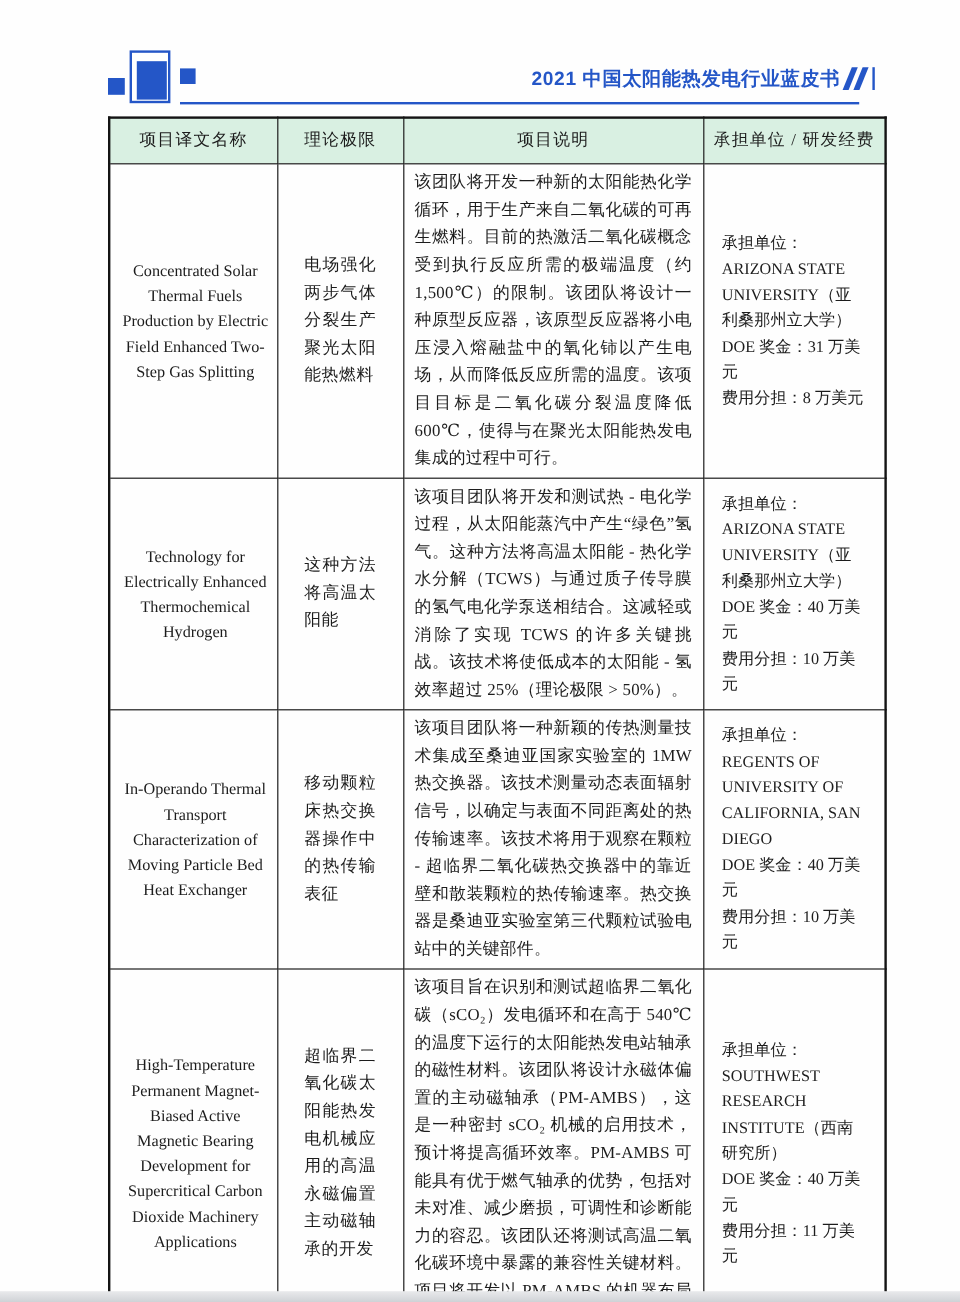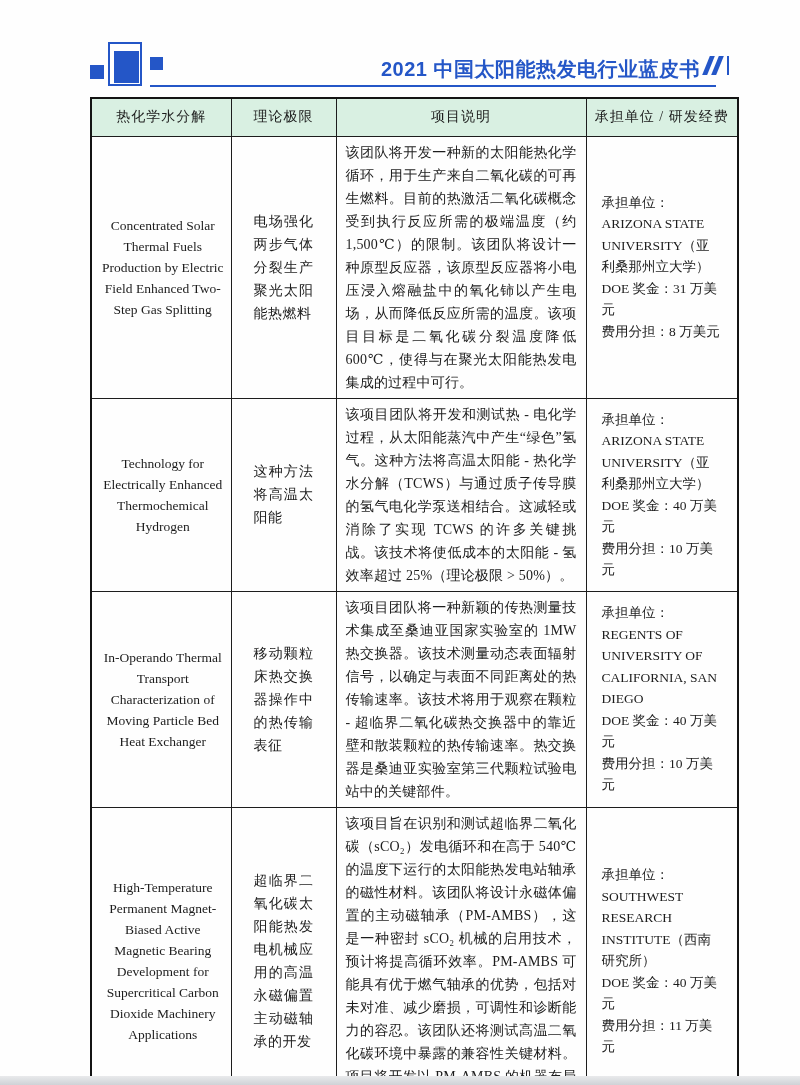--- a/index.html
+++ b/index.html
@@ -18,21 +18,21 @@
   .header { position: absolute; left: 0; top: 0; width: 100%; height: 96px; }
   .logo { position: absolute; left: 90px; top: 42px; width: 80px; height: 46px; }
   .lg-sq-sm-left { position: absolute; left: 0; top: 23px; width: 14px; height: 14px; background: var(--accent); }
   .lg-sq-outline { position: absolute; left: 18px; top: 0; width: 34px; height: 44px; border: 2px solid var(--accent); background: #fff; }
   .lg-sq-fill { position: absolute; left: 4px; top: 7px; width: 25px; height: 32px; background: var(--accent); }
   .lg-sq-sm-right { position: absolute; left: 60px; top: 15px; width: 13px; height: 13px; background: var(--accent); }
   .header-rule { position: absolute; left: 150px; top: 85px; width: 566px; height: 2px; background: var(--accent); }
   .header-title {
     position: absolute; right: 100px; top: 56px;
     font-family: "Liberation Sans", "DejaVu Sans", sans-serif;
-    font-weight: bold; font-size: 20px; color: var(--accent); letter-spacing: 0.5px;
+    font-weight: bold; font-size: 16px; color: var(--accent); letter-spacing: 0.5px;
   }
   .header-slashes { position: absolute; right: 66px; top: 56px; width: 30px; height: 19px; }
   .hs-bar { position: absolute; top: 0; width: 5px; height: 19px; background: var(--accent); transform: skewX(-22deg); }
   .hs-bar.b1 { left: 2px; } .hs-bar.b2 { left: 11px; }
   .hs-line { position: absolute; top: 0; left: 23px; width: 2px; height: 19px; background: var(--accent); }
 
   
   .doc-table {
     position: absolute; left: 90px; top: 97px; width: 647px;
     border-collapse: collapse; table-layout: fixed;
@@ -94,21 +94,21 @@
 
   <table class="doc-table">
     <colgroup>
       <col style="width:140px">
         <col style="width:105px">
         <col style="width:250px">
         <col style="width:152px">
     </colgroup>
     <tbody>
         <tr>
-      <th>热化学水分解</th>
+      <th>项目译文名称</th>
       <th>理论极限</th>
       <th>项目说明</th>
       <th>承担单位 / 研发经费</th>
     </tr>
 
     <tr class="r1">
       <td class="c-en">Concentrated Solar Thermal Fuels Production by Electric Field Enhanced Two-Step Gas Splitting</td>
       <td class="c-cn">电场强化两步气体分裂生产聚光太阳能热燃料</td>
       <td class="c-desc">该团队将开发一种新的太阳能热化学循环，用于生产来自二氧化碳的可再生燃料。目前的热激活二氧化碳概念受到执行反应所需的极端温度（约 1,500℃）的限制。该团队将设计一种原型反应器，该原型反应器将小电压浸入熔融盐中的氧化铈以产生电场，从而降低反应所需的温度。该项目目标是二氧化碳分裂温度降低 600℃，使得与在聚光太阳能热发电集成的过程中可行。</td>
       <td class="c-fund">

